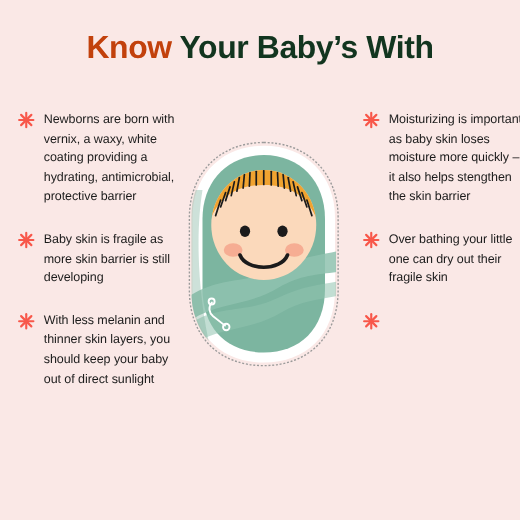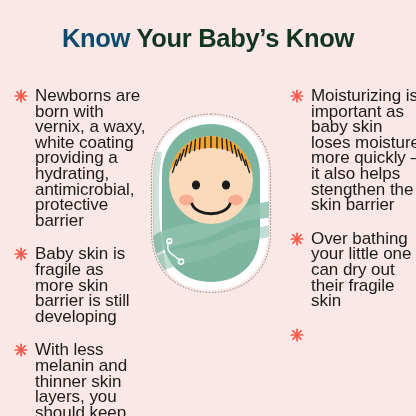--- a/index.html
+++ b/index.html
@@ -28,38 +28,38 @@
     top: 26px;
     left: 0;
     width: 416px;
     text-align: center;
     font-size: 25.5px;
     font-weight: bold;
     letter-spacing: -0.3px;
     line-height: 1;
     white-space: nowrap;
   }
-  .title-accent { color: #0c4a6e; }
+  .title-accent { color: #c2410c; }
   .title-main  { color: #12351f; }
 
   
   .col {
     position: absolute;
     top: 88px;
     width: 132px;
   }
   .col-left  { left: 14px; }
   .col-right { left: 290px; }
 
   .bullet {
     position: relative;
     padding-left: 21px;
     margin-bottom: 18px;
     color: #1b1b1b;
-    font-size: 17px;
+    font-size: 10px;
     line-height: 15.6px;
     letter-spacing: -0.05px;
   }
   .bullet:last-child { margin-bottom: 12px; }
 
   .bullet-icon {
     position: absolute;
     left: 0;
     top: 1px;
     width: 14px;
@@ -76,21 +76,21 @@
     height: 182px;
   }
   .baby svg { display: block; }
 </style>
 </head>
 <body>
 
 <div id="infographic">
 
   <div class="title">
-    <span class="title-accent">Know</span><span class="title-main"> Your Baby’s Know</span>
+    <span class="title-accent">Know</span><span class="title-main"> Your Baby’s With</span>
   </div>
 
   <div class="col col-left">
 
     <div class="bullet">
       <span class="bullet-icon">
         <svg viewBox="0 0 14 14" width="14" height="14" aria-hidden="true">
           <g stroke="#f8574a" stroke-width="1.7" stroke-linecap="round">
             <line x1="7" y1="1.3" x2="7" y2="12.7"></line>
             <line x1="1.3" y1="7" x2="12.7" y2="7"></line>

